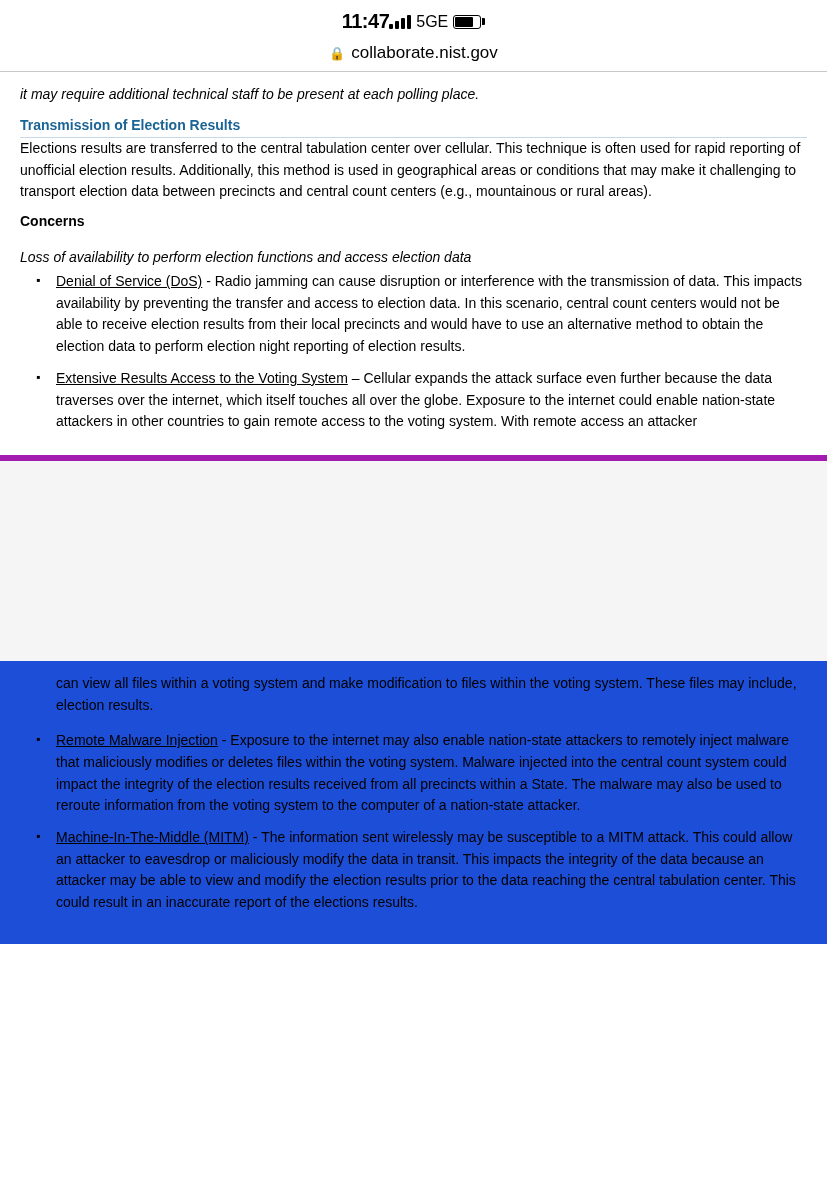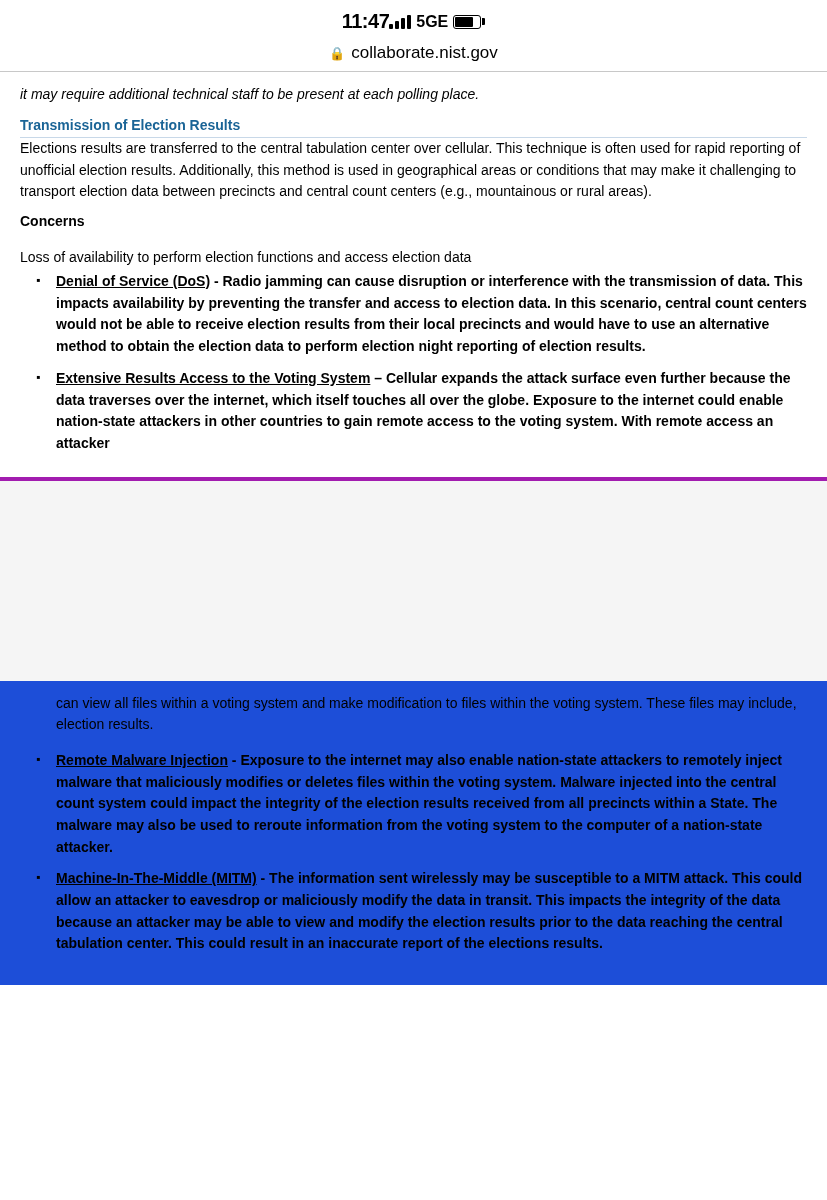--- a/index.html
+++ b/index.html
@@ -39,21 +39,21 @@
       background: #000;
       width: 4px;
       border-radius: 1px;
     }
     .bar1 { height: 5px; }
     .bar2 { height: 8px; }
     .bar3 { height: 11px; }
     .bar4 { height: 14px; }
     .network-text {
       font-size: 16px;
-      font-weight: 700;
+      font-weight: 400;
       color: #000;
     }
     .battery-container {
       display: flex;
       align-items: center;
     }
     .battery-body {
       width: 28px;
       height: 14px;
       border: 1.5px solid #000;
@@ -100,21 +100,21 @@
     .nav-divider {
       height: 1px;
       background: #c8c8c8;
       margin: 0;
     }
 
     
     .page-content {
       background: #fff;
       padding: 12px 20px 12px 20px;
-      border-bottom: 4px solid #a21caf;
+      border-bottom: 6px solid #a21caf;
     }
 
     .intro-text {
       font-size: 14px;
       color: #000;
       line-height: 1.5;
       margin-bottom: 12px;
       font-style: italic;
     }
 
@@ -135,39 +135,39 @@
 
     .concerns-heading {
       font-size: 14px;
       font-weight: 700;
       color: #000;
       margin-bottom: 20px;
     }
 
     .italic-subheading {
       font-size: 14px;
+      font-style: italic;
       color: #000;
       margin-bottom: 6px;
       margin-top: 6px;
     }
 
     .bullet-list {
       list-style: none;
       padding-left: 0;
       margin-left: 16px;
     }
 
     .bullet-list li {
       font-size: 14px;
       color: #000;
       line-height: 1.55;
       margin-bottom: 10px;
       padding-left: 20px;
       position: relative;
-      font-weight: bold;
     }
 
     .bullet-list li::before {
       content: '▪';
       position: absolute;
       left: 0;
       top: 0;
       font-size: 12px;
       color: #000;
     }

